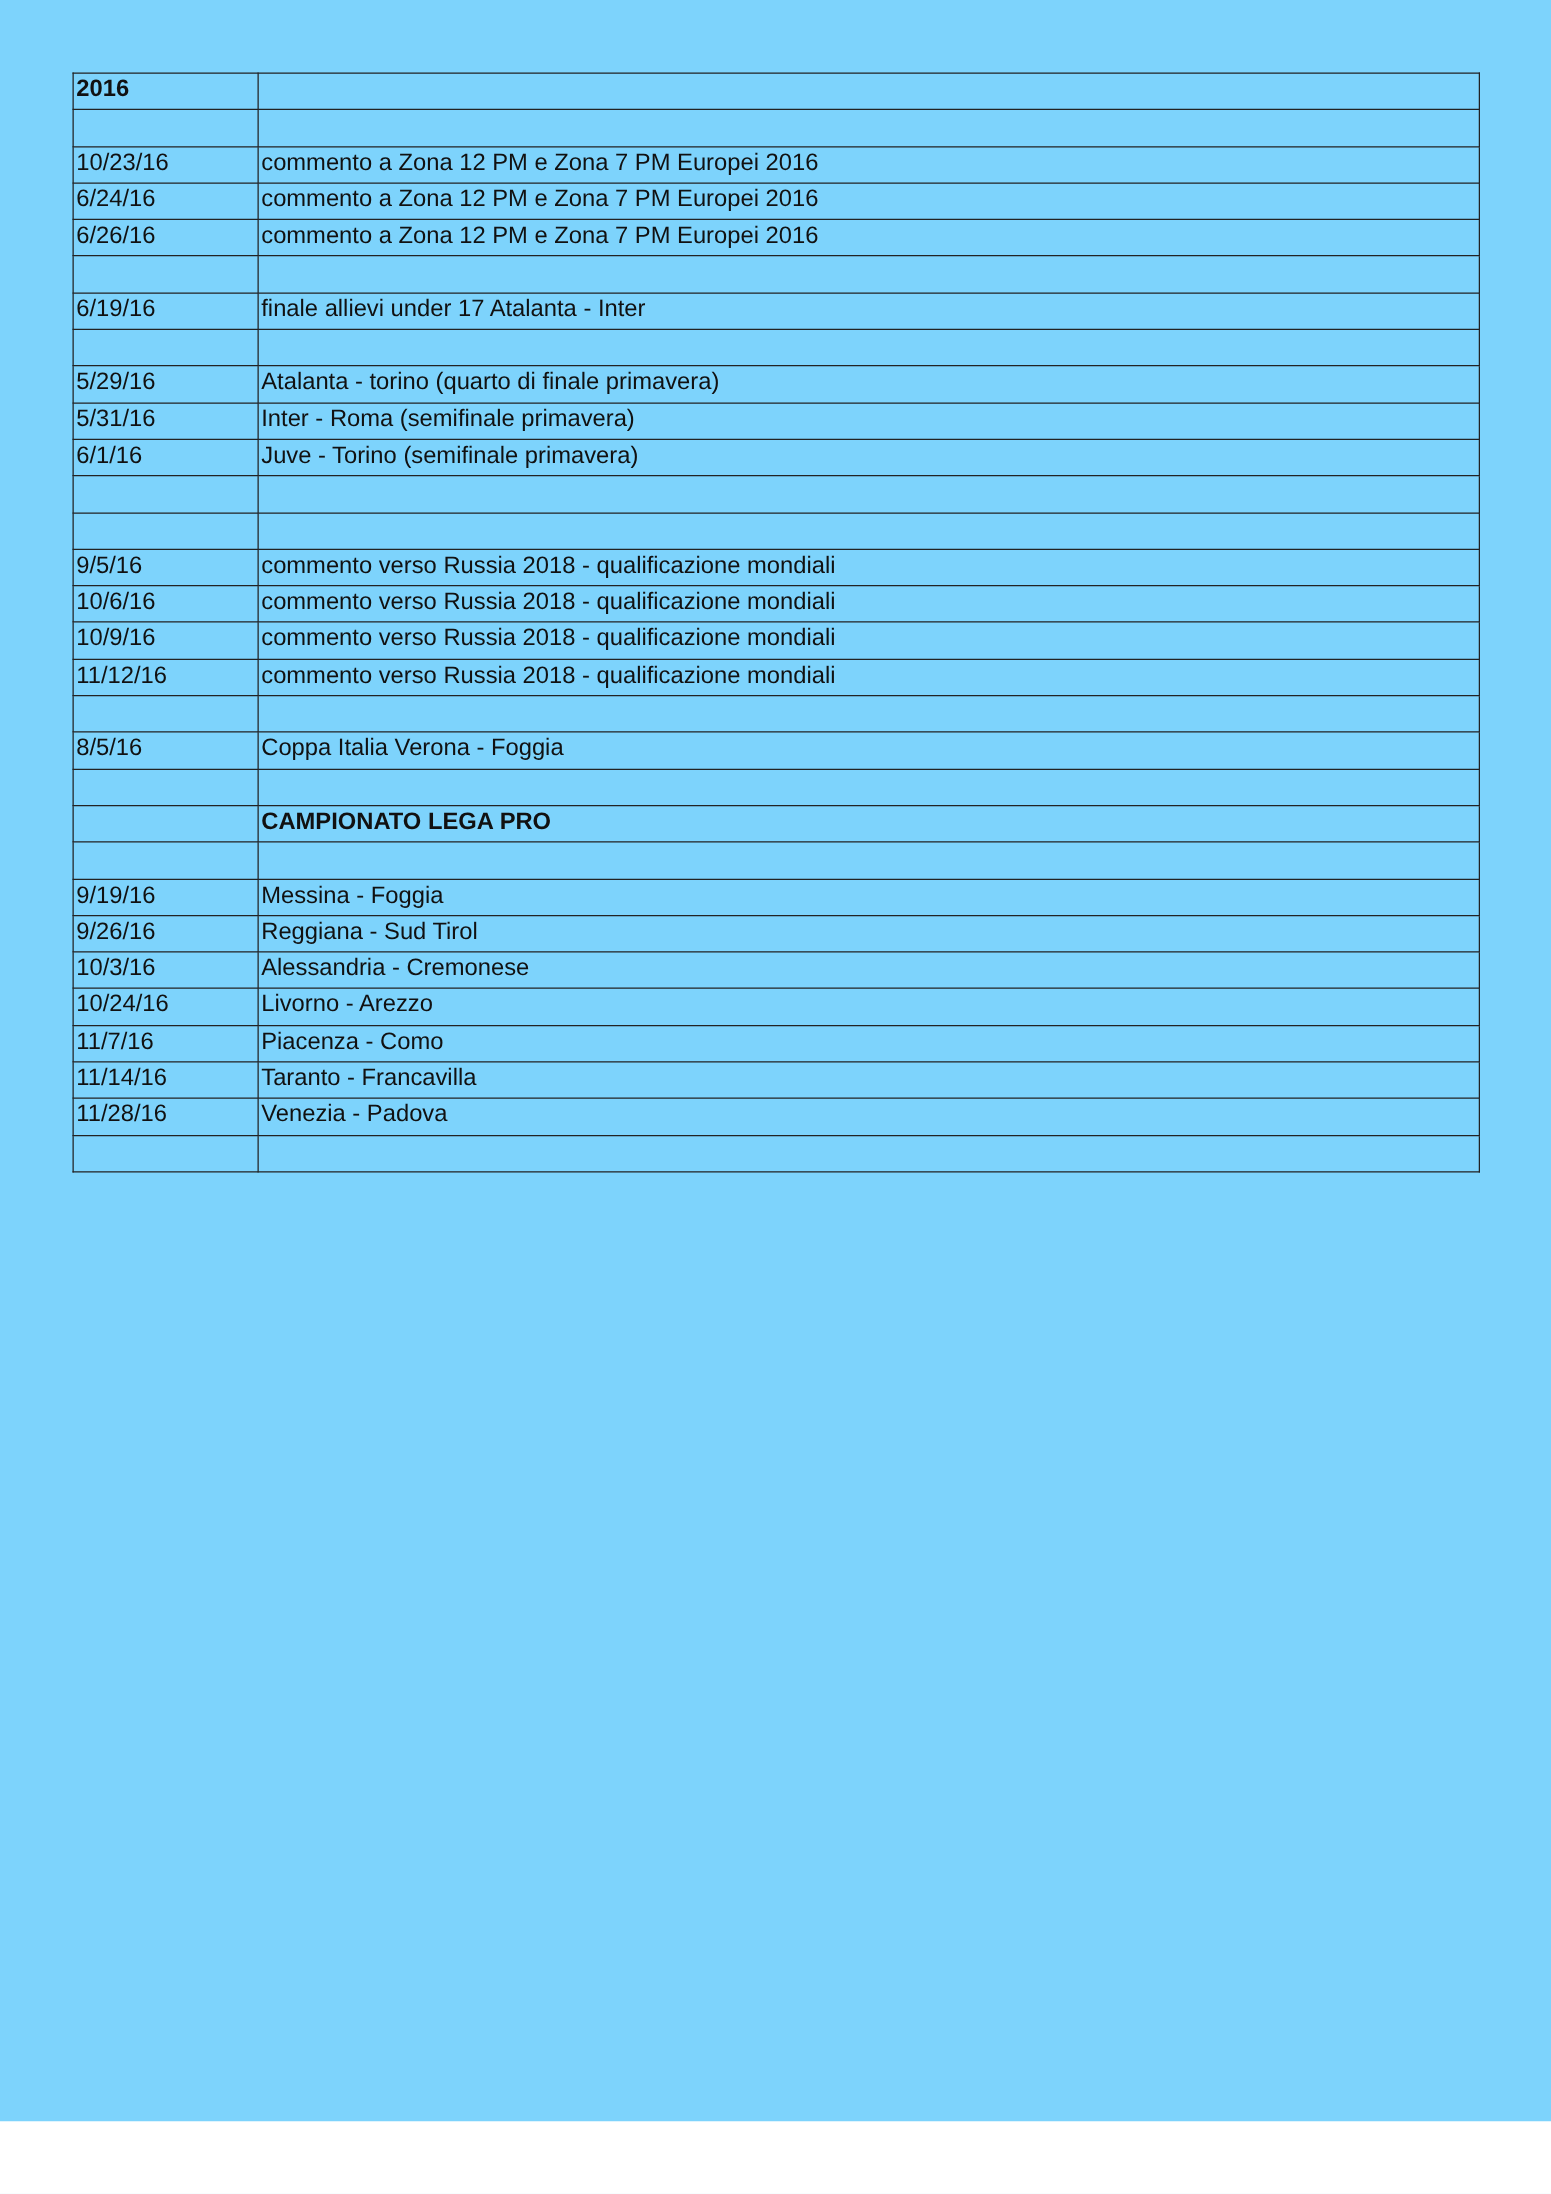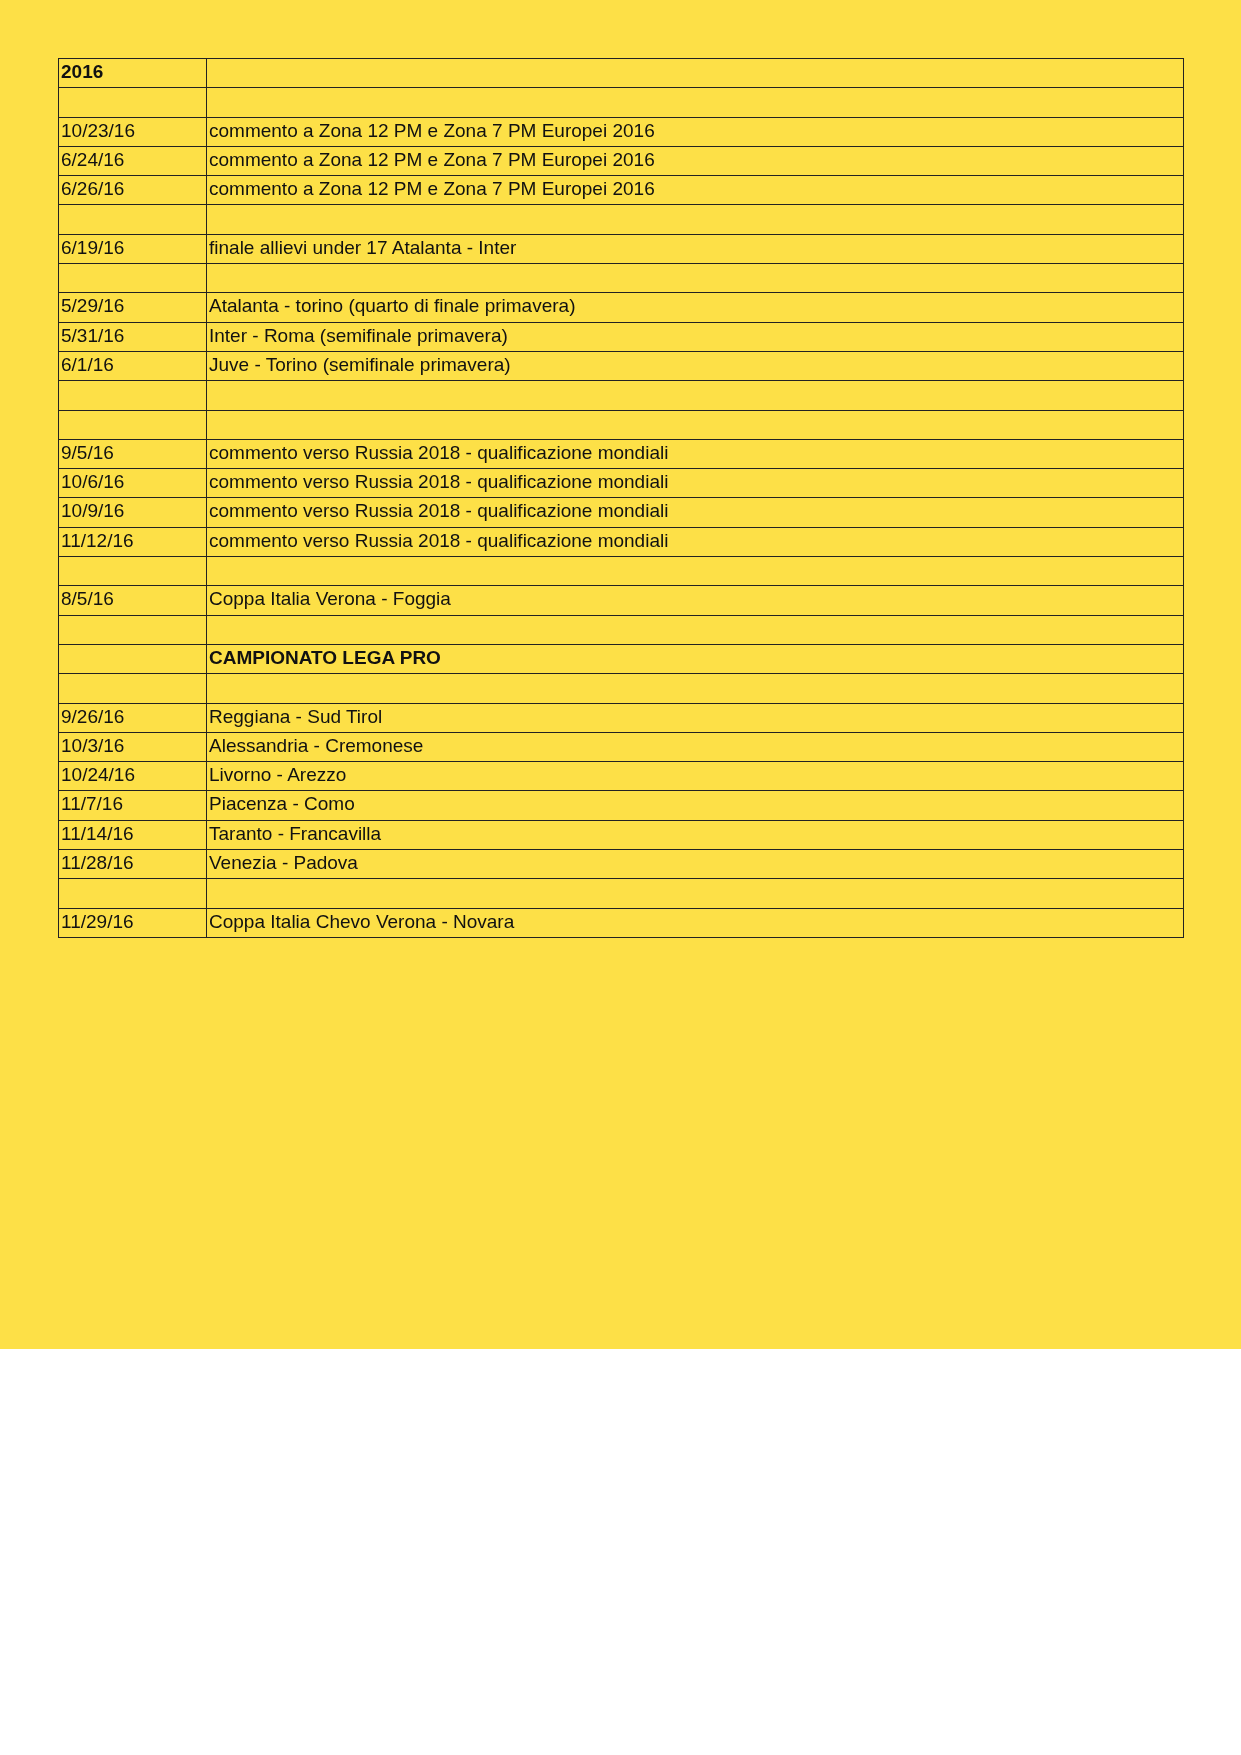--- a/index.html
+++ b/index.html
@@ -10,22 +10,22 @@
     body {
       width: 1241px;
       height: 1755px;
       position: relative;
       overflow: hidden;
     }
     .page {
       position: absolute;
       left: 0; top: 0;
       width: 1241px;
-      height: 1349px;
-      background: #fde047;
+      height: 1697px;
+      background: #7dd3fc;
     }
     table.sheet {
       position: absolute;
       left: 58px;
       top: 58px;
       width: 1125px;
       border-collapse: collapse;
       table-layout: fixed;
       font-family: "Liberation Sans", sans-serif;
       font-size: 19px;
@@ -136,20 +136,24 @@
         </tr>
         <tr>
           <td></td>
           <td class="bold">CAMPIONATO LEGA PRO</td>
         </tr>
         <tr>
           <td></td>
           <td></td>
         </tr>
         <tr>
+          <td>9/19/16</td>
+          <td>Messina - Foggia</td>
+        </tr>
+        <tr>
           <td>9/26/16</td>
           <td>Reggiana - Sud Tirol</td>
         </tr>
         <tr>
           <td>10/3/16</td>
           <td>Alessandria - Cremonese</td>
         </tr>
         <tr>
           <td>10/24/16</td>
           <td>Livorno - Arezzo</td>
@@ -163,19 +167,15 @@
           <td>Taranto - Francavilla</td>
         </tr>
         <tr>
           <td>11/28/16</td>
           <td>Venezia - Padova</td>
         </tr>
         <tr>
           <td></td>
           <td></td>
         </tr>
-        <tr>
-          <td>11/29/16</td>
-          <td>Coppa Italia Chevo Verona - Novara</td>
-        </tr>
       </tbody>
   </table>
 </div>
 
 </body></html>

